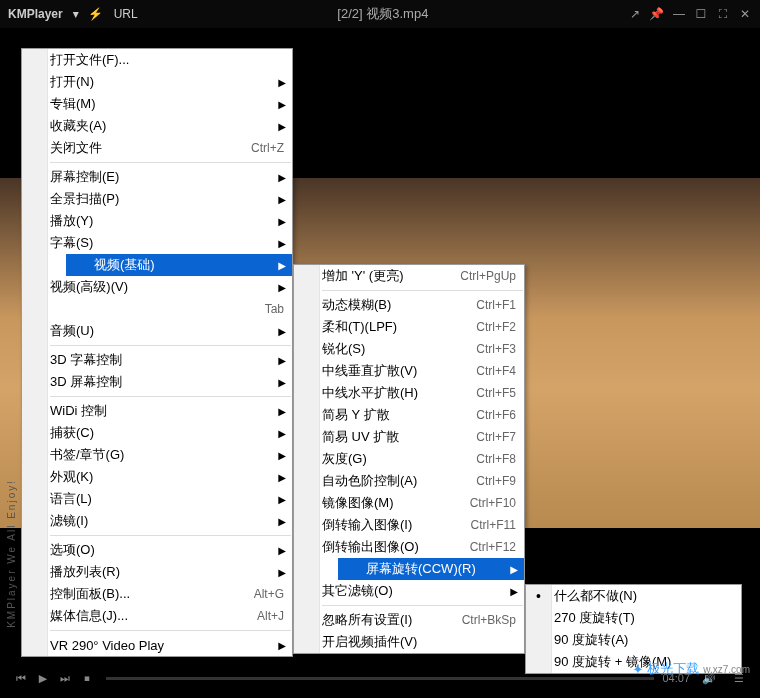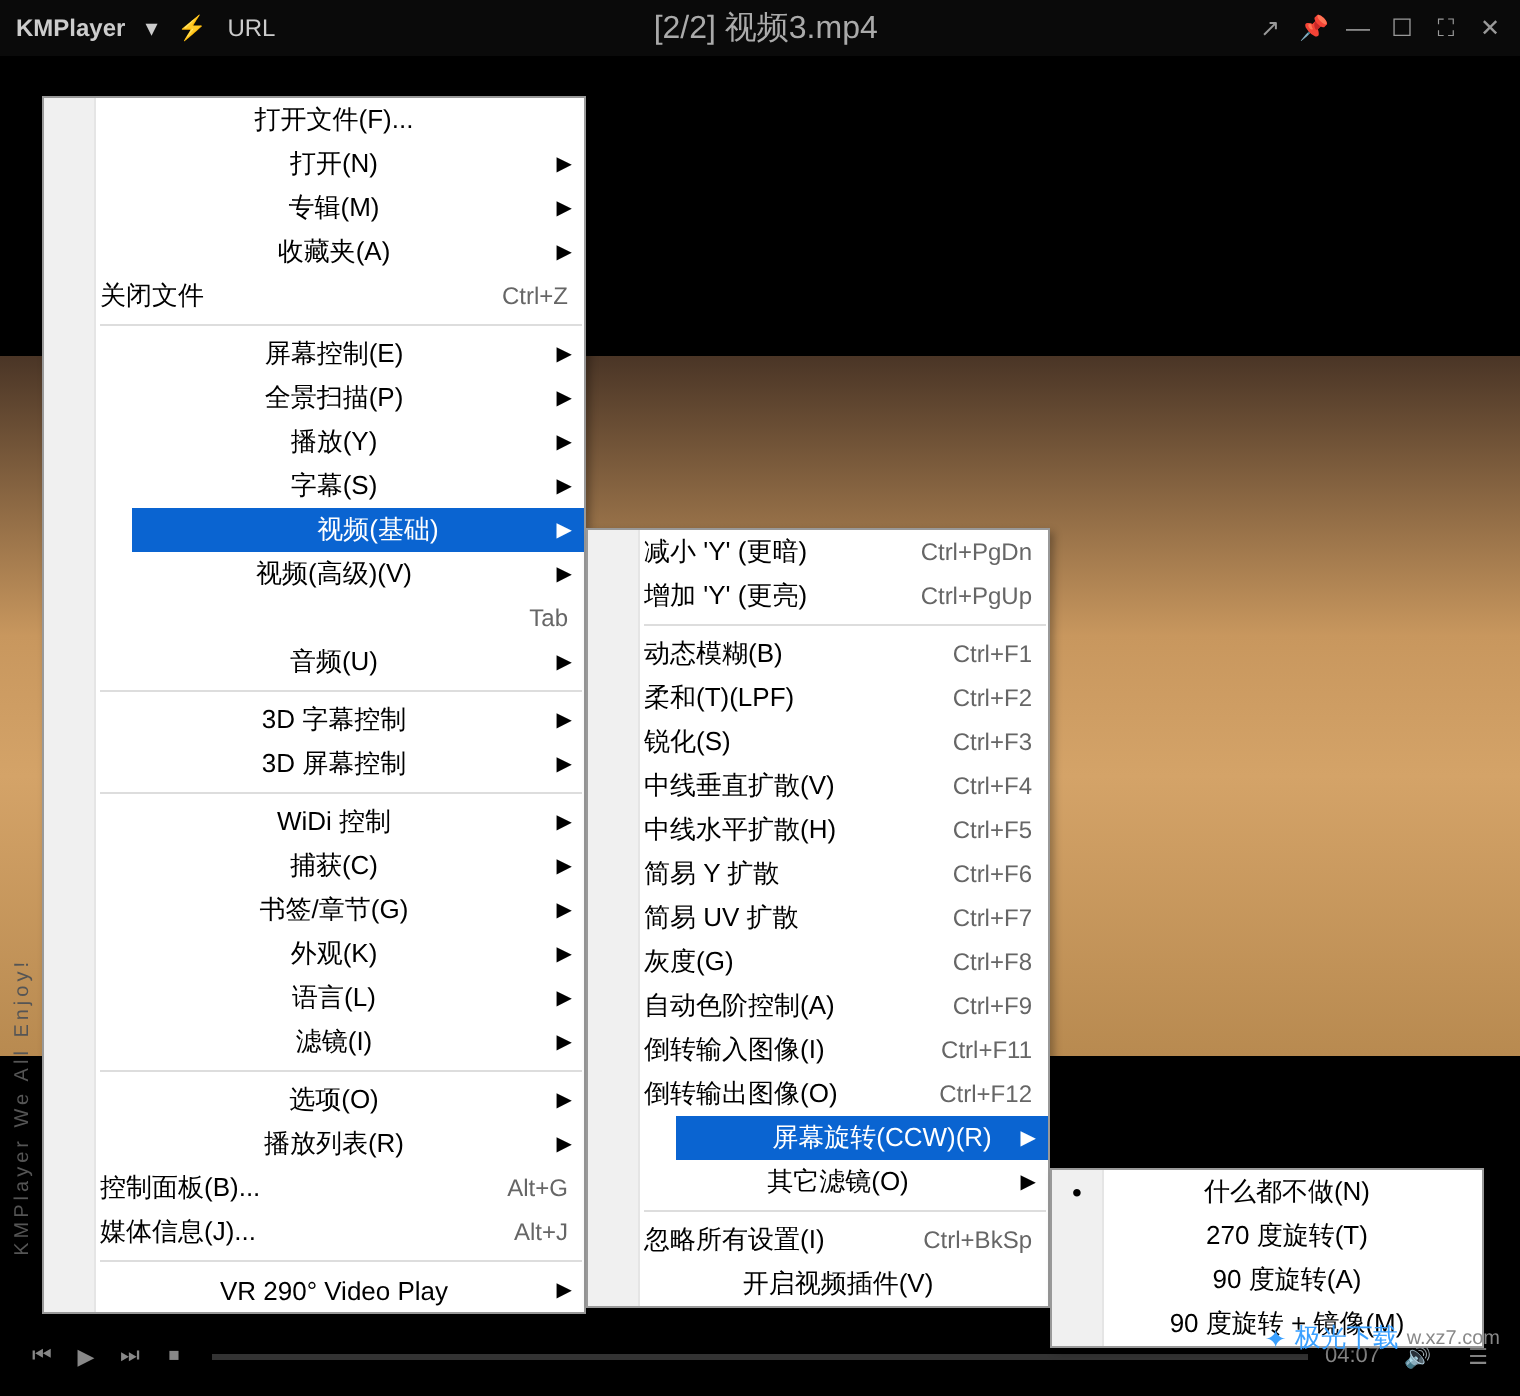--- a/index.html
+++ b/index.html
@@ -1,29 +1,29 @@
 <!DOCTYPE html>
 <html><head>
 <meta charset="utf-8">
 <style>
   * { margin: 0; padding: 0; box-sizing: border-box; font-family: "Microsoft YaHei", "SimSun", Arial, sans-serif; }
   body { width: 760px; height: 698px; background: #1a1a1a; overflow: hidden; position: relative; }
   .titlebar { height: 28px; background: #0a0a0a; display: flex; align-items: center; padding: 0 8px; color: #ccc; font-size: 12px; }
   .tb-left { display:flex; align-items:center; gap:10px; }
   .tb-logo { font-weight:bold; }
-  .tb-center { flex:1; text-align:center; color:#aaa; font-size:16px; }
+  .tb-center { flex:1; text-align:center; color:#aaa; font-size:13px; }
   .tb-right { display:flex; gap:8px; }
   .tb-icon { width:14px; height:14px; display:inline-flex; align-items:center; justify-content:center; color:#999; cursor:pointer; }
 
   .video-area { position:absolute; top:28px; left:0; right:0; bottom:0; background:#000; }
   .video-bg { position:absolute; top:150px; left:0; right:0; height:350px; background:linear-gradient(to bottom,#4a3526 0%,#c8975e 40%,#d4a368 60%,#b88a50 100%); }
   .side-text { position:absolute; left:6px; bottom:70px; color:#555; font-size:10px; writing-mode: vertical-rl; transform: rotate(180deg); letter-spacing: 2px;}
 
   .menu { position:absolute; background:#fff; border:1px solid #999; box-shadow: 2px 2px 4px rgba(0,0,0,0.3); font-size:13px; color:#000; }
-  .menu-item { display:flex; align-items:center; padding:2px 8px 2px 28px; position:relative; white-space:nowrap; height:22px;justify-content:center; }
+  .menu-item { display:flex; align-items:center; padding:2px 8px 2px 28px; position:relative; white-space:nowrap; height:22px; }
   .menu-item:hover, .menu-item.hl { background:#0a64d1; color:#fff;margin-left:44px; }
   .menu-item .shortcut { margin-left:auto; padding-left:20px; color:#666; font-size:12px; }
   .menu-item .arrow { position:absolute; right:6px; font-size:10px; }
   .menu-item .bullet { position:absolute; left:10px; font-size:14px; line-height:1; }
   .menu-sep { height:1px; background:#ddd; margin:3px 1px 3px 28px; }
   .menu-gutter { position:absolute; left:0; top:0; bottom:0; width:26px; background:#f0f0f0; border-right:1px solid #e5e5e5;}
 
   #menu1 { left:21px; top:48px; width:272px; }
   #menu2 { left:293px; top:264px; width:232px; }
   #menu3 { left:525px; top:584px; width:217px; }
@@ -183,24 +183,20 @@
     </div>
     <div class="menu-sep"></div>
     <div class="menu-item">
       <span>VR 290° Video Play</span>
       <span class="arrow">▶</span>
     </div>
   </div>
 <div id="menu2" class="menu">
     <div class="menu-gutter"></div>
     <div class="menu-item">
-      <span>减小 'Y' (更暗)</span>
-      <span class="shortcut">Ctrl+PgDn</span>
-    </div>
-    <div class="menu-item">
       <span>增加 'Y' (更亮)</span>
       <span class="shortcut">Ctrl+PgUp</span>
     </div>
     <div class="menu-sep"></div>
     <div class="menu-item">
       <span>动态模糊(B)</span>
       <span class="shortcut">Ctrl+F1</span>
     </div>
     <div class="menu-item">
       <span>柔和(T)(LPF)</span>
@@ -228,20 +224,24 @@
     </div>
     <div class="menu-item">
       <span>灰度(G)</span>
       <span class="shortcut">Ctrl+F8</span>
     </div>
     <div class="menu-item">
       <span>自动色阶控制(A)</span>
       <span class="shortcut">Ctrl+F9</span>
     </div>
     <div class="menu-item">
+      <span>镜像图像(M)</span>
+      <span class="shortcut">Ctrl+F10</span>
+    </div>
+    <div class="menu-item">
       <span>倒转输入图像(I)</span>
       <span class="shortcut">Ctrl+F11</span>
     </div>
     <div class="menu-item">
       <span>倒转输出图像(O)</span>
       <span class="shortcut">Ctrl+F12</span>
     </div>
     <div class="menu-item hl">
       <span>屏幕旋转(CCW)(R)</span>
       <span class="arrow">▶</span>

